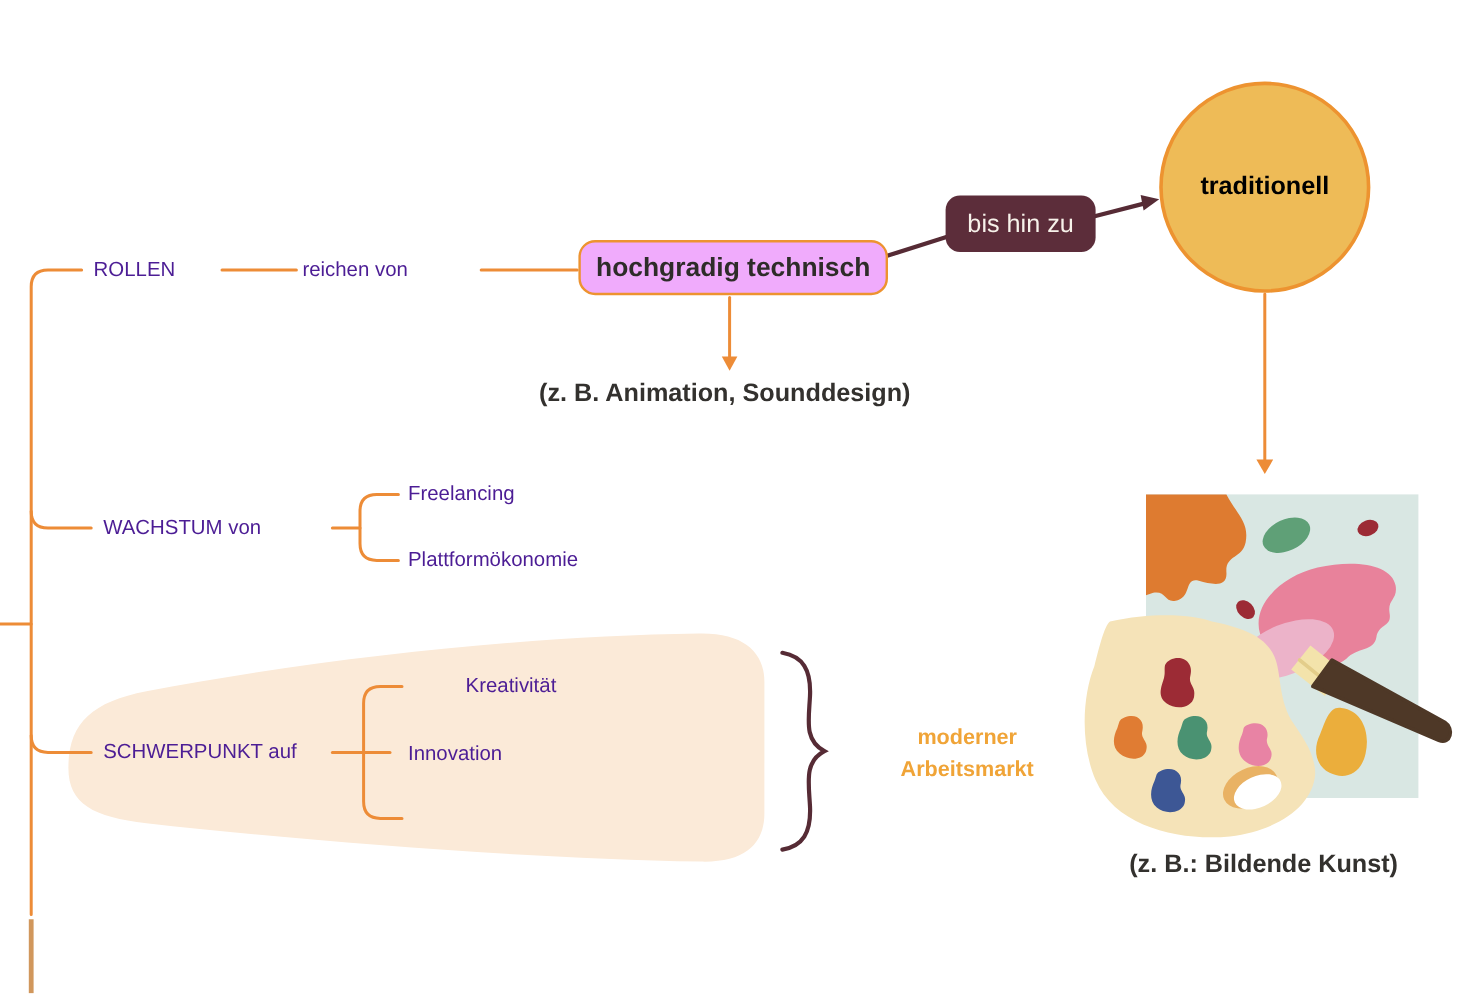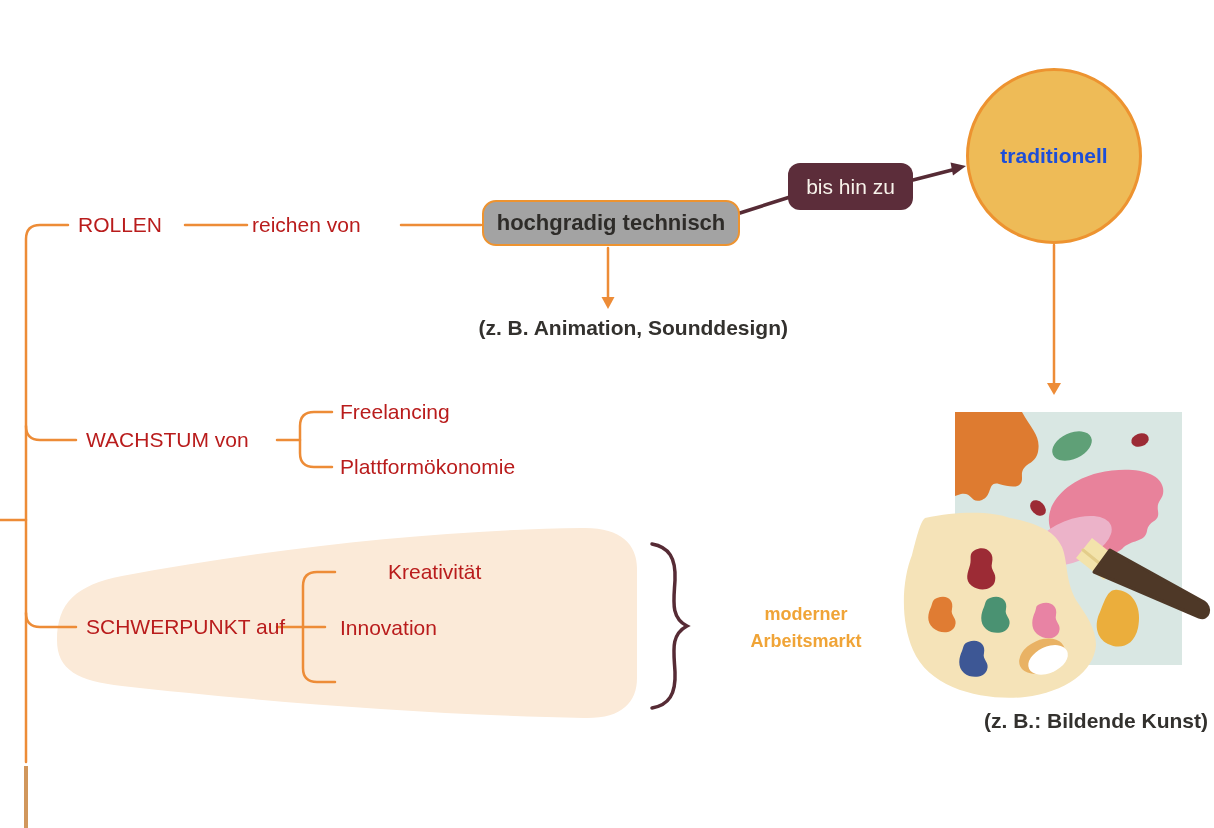--- a/index.html
+++ b/index.html
@@ -2,44 +2,44 @@
 <html><head>
 <meta charset="utf-8">
 <style>
   html,body{margin:0;padding:0;background:#ffffff;}
   .stage{
     position:relative;width:1214px;height:828px;overflow:hidden;background:#ffffff;
     font-family:"Liberation Sans","DejaVu Sans",sans-serif;color:#3a3834;
   }
   .stage svg{position:absolute;display:block;}
   .label{
-    position:absolute;font-size:21px;line-height:26px;white-space:nowrap;color:#b91c1c;
+    position:absolute;font-size:17px;line-height:26px;white-space:nowrap;color:#4c1d95;
   }
   .node-box{
     position:absolute;display:flex;align-items:center;justify-content:center;
     white-space:nowrap;box-sizing:border-box;
   }
   .node-gold{
     left:482px;top:200px;width:258px;height:46px;
-    background:#a3a3a3;border:2.5px solid #ed9330;border-radius:14px;
+    background:#f0abfc;border:2.5px solid #ed9330;border-radius:14px;
     font-weight:700;font-size:22px;color:#2e2c29;
   }
   .node-maroon{
     left:788px;top:163px;width:125px;height:47px;
     background:#5c2d3a;border-radius:12px;
     font-size:21px;color:#f7f2ea;
   }
   .node-circle{
     left:966px;top:68px;width:176px;height:176px;border-radius:50%;
     background:#eebb57;border:3px solid #ed9330;
     display:flex;align-items:center;justify-content:center;
-    font-weight:700;font-size:21px;color:#1d4ed8;position:absolute;box-sizing:border-box;
+    font-weight:700;font-size:21px;color:#000000;position:absolute;box-sizing:border-box;
   }
   .caption{
-    position:absolute;font-weight:700;font-size:21px;color:#33312e;text-align:right;white-space:nowrap;
+    position:absolute;font-weight:700;font-size:21px;color:#33312e;text-align:center;white-space:nowrap;
   }
   .caption-1{left:420px;top:316px;width:368px;}
   .caption-2{left:898px;top:709px;width:310px;}
   .result-text{
     position:absolute;left:711px;top:601px;width:190px;text-align:center;
     font-weight:700;font-size:18px;line-height:27px;color:#f0a437;
   }
   .result-text span{display:block;}
 </style>
 </head>

